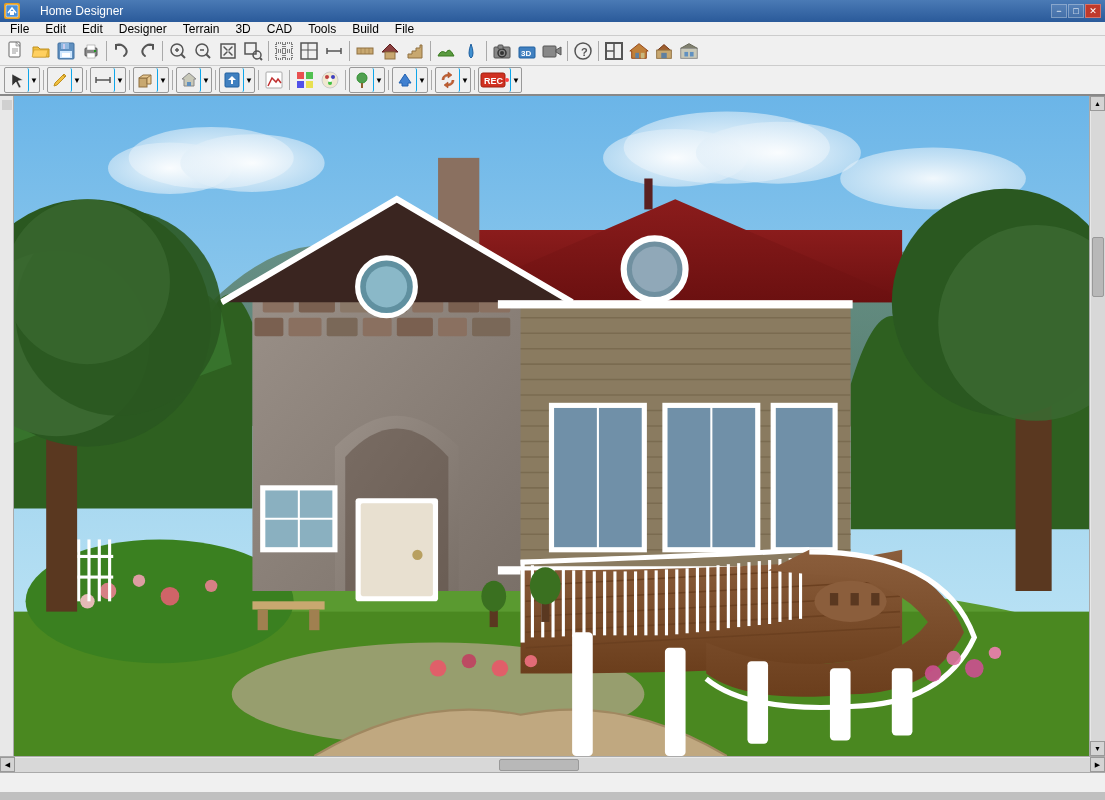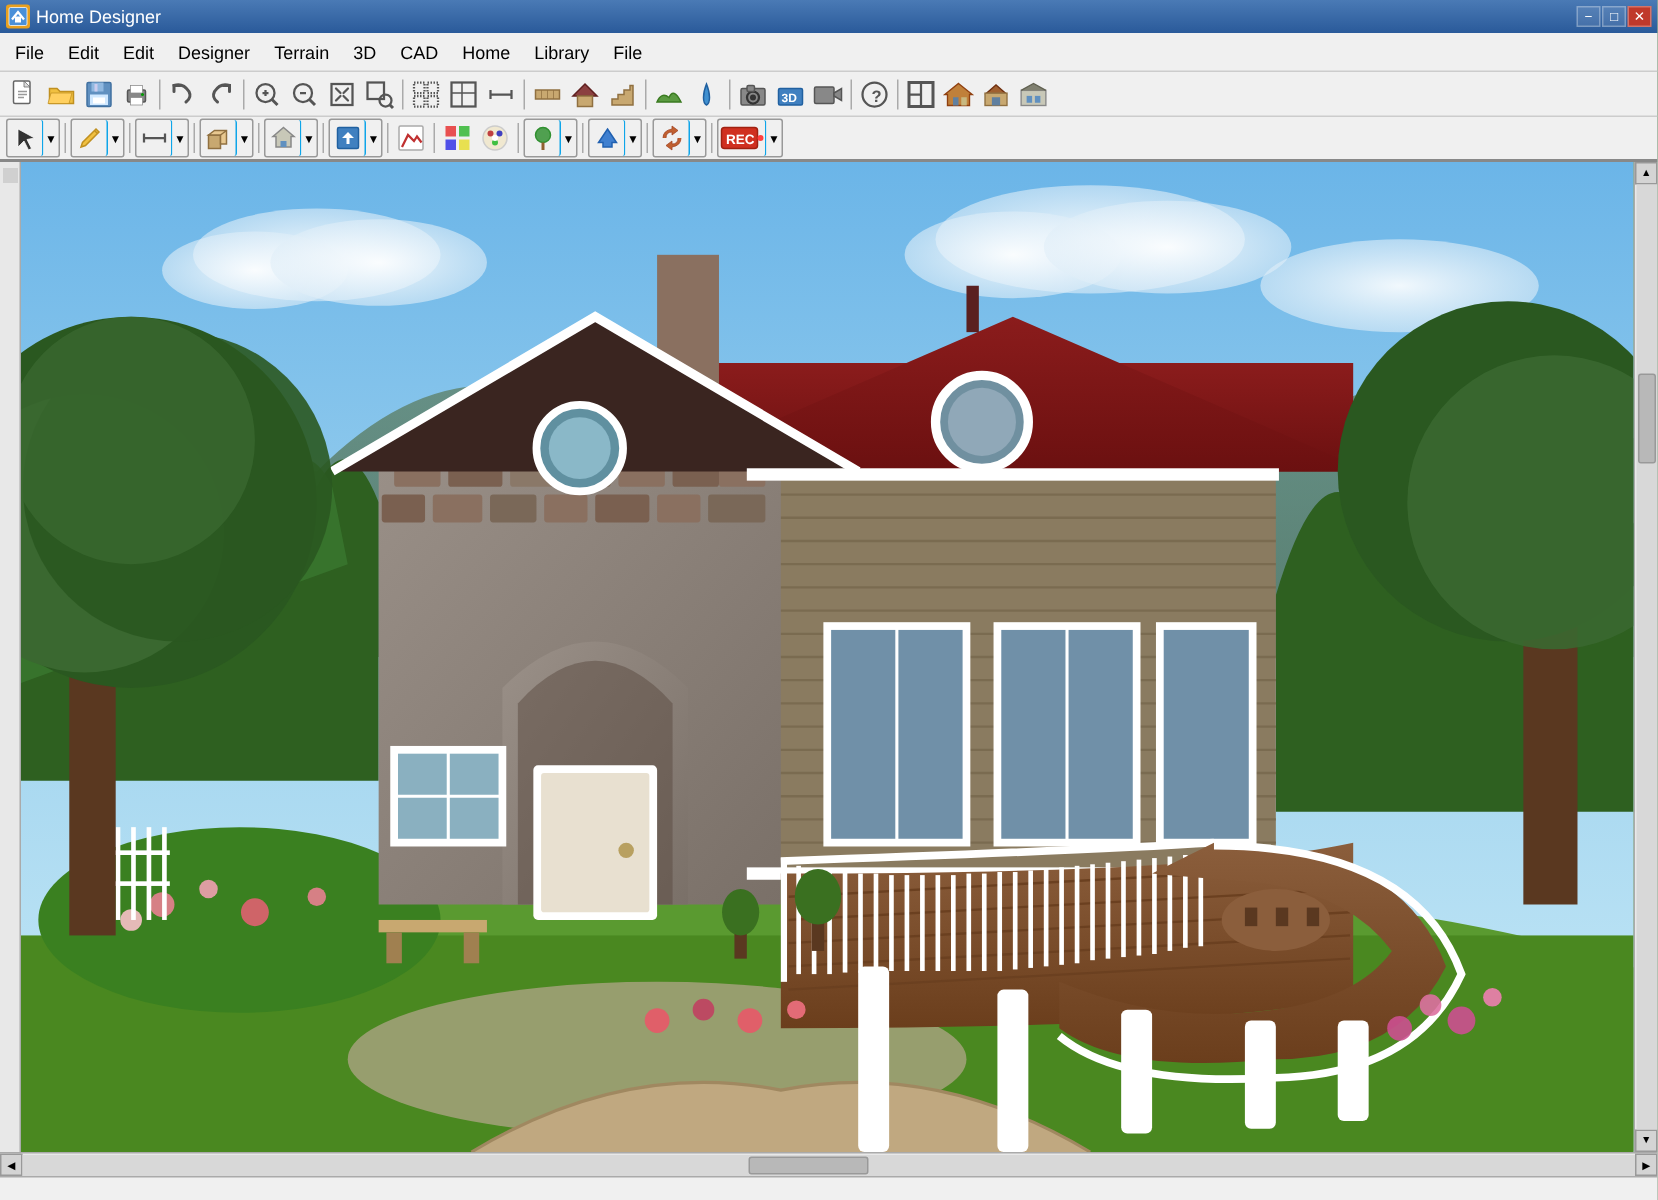--- a/index.html
+++ b/index.html
@@ -18,21 +18,21 @@
       background: linear-gradient(to bottom, #4a7ab5, #2a5a9a);
       display: flex;
       align-items: center;
       justify-content: space-between;
       padding: 0 4px;
       color: white;
     }
     .title-bar-left {
       display: flex;
       align-items: center;
-      gap: 4px;
+      gap: 20px;
     }
     .title-bar-icon {
       width: 16px;
       height: 16px;
       background: #e8a020;
       border-radius: 2px;
       display: flex;
       align-items: center;
       justify-content: center;
       font-size: 10px;
@@ -56,21 +56,21 @@
       font-size: 9px;
       cursor: pointer;
       border: 1px solid rgba(255,255,255,0.3);
       background: rgba(255,255,255,0.1);
       color: white;
     }
     .title-btn.close { background: #c0392b; }
 
     
     .menu-bar {
-      height: 26px;
+      height: 14px;
       background: #f0f0f0;
       display: flex;
       align-items: center;
       padding: 0 2px;
       border-bottom: 1px solid #ccc;
     }
     .menu-item {
       padding: 2px 8px;
       cursor: pointer;
       font-size: 12px;
@@ -266,22 +266,22 @@
 </div>
 
 <div class="menu-bar">
   <div class="menu-item">File</div>
   <div class="menu-item">Edit</div>
   <div class="menu-item">Edit</div>
   <div class="menu-item">Designer</div>
   <div class="menu-item">Terrain</div>
   <div class="menu-item">3D</div>
   <div class="menu-item">CAD</div>
-  <div class="menu-item">Home</div>
-  <div class="menu-item">Library</div>
+  <div class="menu-item">Tools</div>
+  <div class="menu-item">Build</div>
   <div class="menu-item">File</div>
 </div>
 
 <div class="toolbar">
 
   <div class="toolbar-btn" title="New">
     <svg width="20" height="20" viewBox="0 0 20 20">
         <rect x="3" y="1" width="11" height="15" rx="1" fill="white" stroke="#666" stroke-width="1"></rect>
         <path d="M10 1 L14 5 L10 5Z" fill="#ddd" stroke="#666" stroke-width="0.5"></path>
         <line x1="6" y1="8" x2="12" y2="8" stroke="#999" stroke-width="1"></line>

